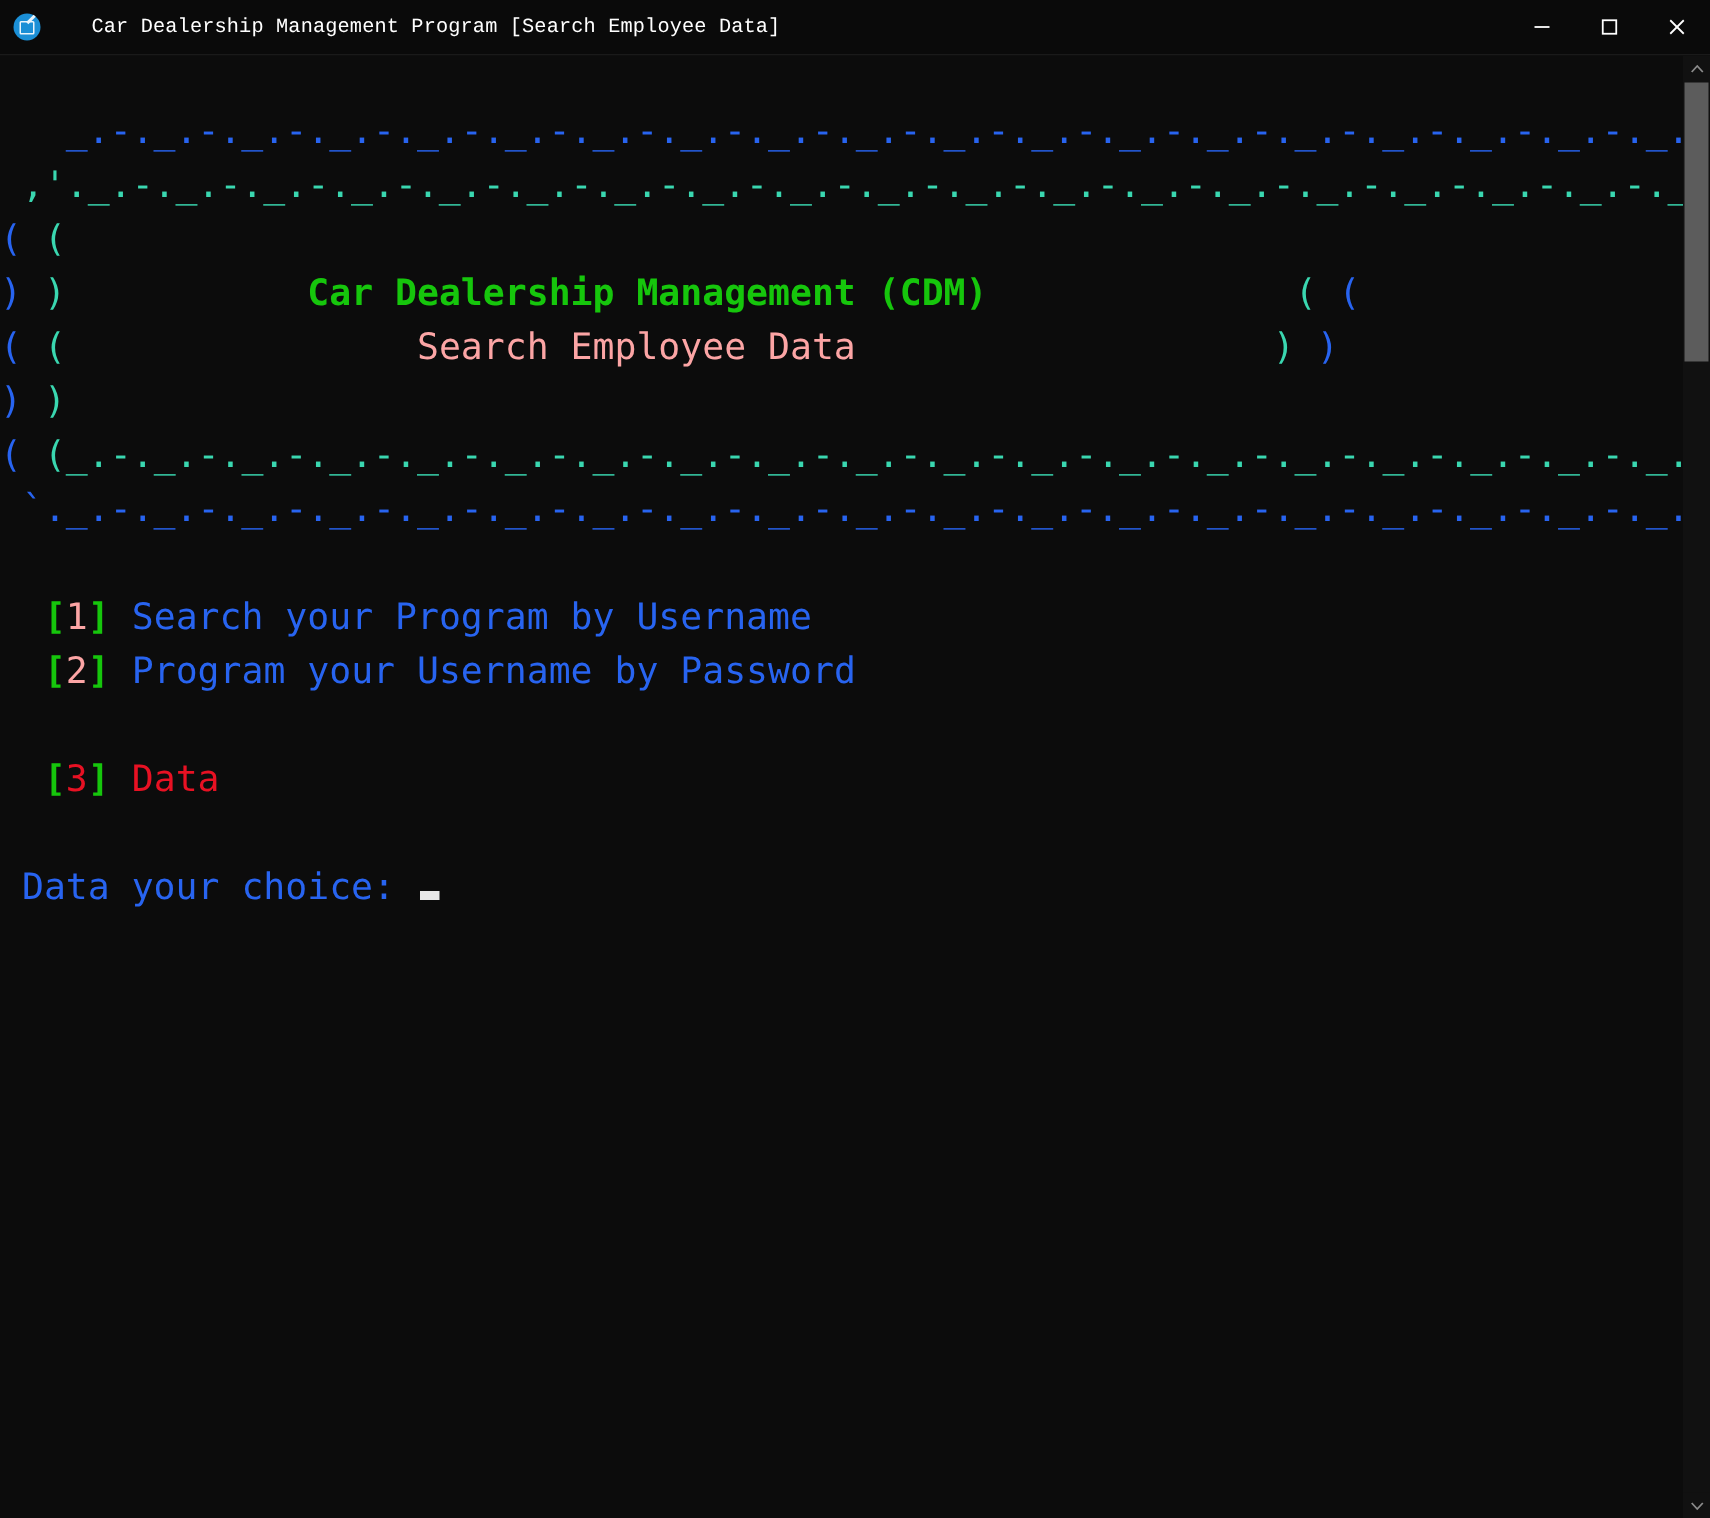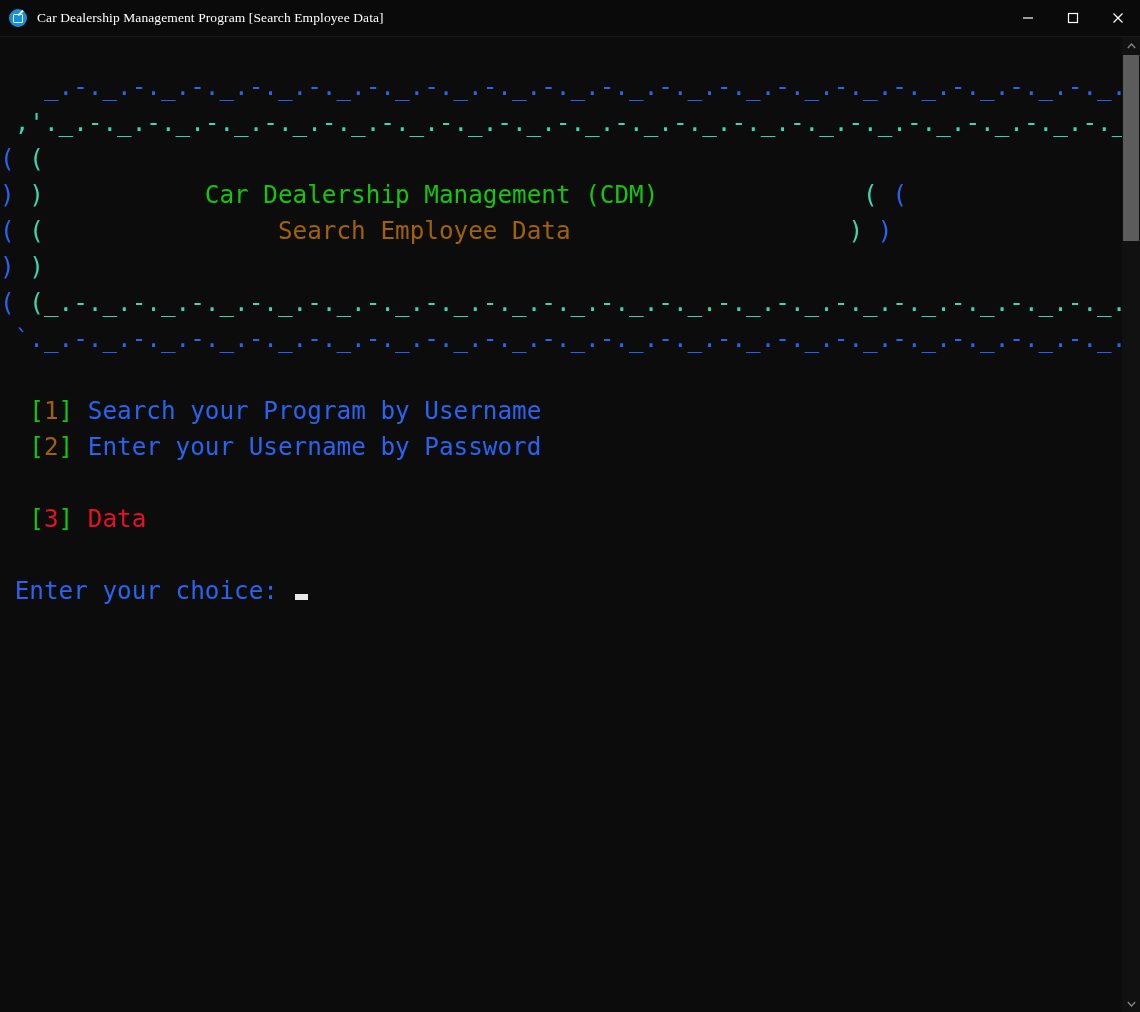--- a/index.html
+++ b/index.html
@@ -44,24 +44,25 @@
   .tb-icon::after {
     content: "";
     position: absolute;
     left: 8px; top: 3px;
     width: 7px; height: 1.6px;
     background: #eaf4fb;
     transform: rotate(-45deg);
   }
   .tb-title {
     color: #ffffff;
-    font-family: Liberation Serif, serif;
+    font-family: Liberation Mono, monospace;
     font-size: 13.5px;
     letter-spacing: 0.1px;
     white-space: nowrap;
+    margin-left: 24px;
   }
   .tb-controls {
     position: absolute;
     right: 0; top: 0;
     height: 36px;
     display: flex;
   }
   .tb-btn {
     width: 45px;
     height: 36px;
@@ -95,22 +96,22 @@
     font-family: "DejaVu Sans Mono", monospace;
     font-size: 24.3px;
     line-height: 36px;
     letter-spacing: 0px;
     white-space: pre;
     color: #cccccc;
     -webkit-font-smoothing: none;
   }
   .c-blue   { color: #2864f0; }
   .c-teal   { color: #3ad7b0; }
-  .c-green  { color: #16c60c; }
-  .c-white  { color: #a16207; }
+  .c-green  { color: #16c60c; font-weight: bold; }
+  .c-white  { color: #fca5a5; }
   .c-red    { color: #e81123; }
   .c-menu   { color: #2864f0; }
 
   .cursor {
     display: inline-block;
     width: 13px;
     height: 6px;
     background: #e8e8e8;
     vertical-align: -1px;
     margin-left: 2px;
@@ -183,25 +184,25 @@
 <pre class="screen"><span class="c-blue">   _.-._.-._.-._.-._.-._.-._.-._.-._.-._.-._.-._.-._.-._.-._.-._.-._.-._.-._.-._</span>
 <span class="c-teal"> ,'._.-._.-._.-._.-._.-._.-._.-._.-._.-._.-._.-._.-._.-._.-._.-._.-._.-._.-._.-.`.</span>
 <span class="c-blue">(</span> <span class="c-teal">(</span>                                                                               
 <span class="c-blue">)</span> <span class="c-teal">)</span>           <span class="c-green">Car Dealership Management (CDM)</span>              <span class="c-teal">(</span> <span class="c-blue">(</span>
 <span class="c-blue">(</span> <span class="c-teal">(</span>                <span class="c-white">Search Employee Data</span>                   <span class="c-teal">)</span> <span class="c-blue">)</span>
 <span class="c-blue">)</span> <span class="c-teal">)</span>                                                                               
 <span class="c-blue">(</span> <span class="c-teal">(_.-._.-._.-._.-._.-._.-._.-._.-._.-._.-._.-._.-._.-._.-._.-._.-._.-._.-._.-._.-._)</span> 
 <span class="c-blue"> `._.-._.-._.-._.-._.-._.-._.-._.-._.-._.-._.-._.-._.-._.-._.-._.-._.-._.-._.-._.-.'</span>
 
 <span>  <span class="c-green">[</span><span class="c-white">1</span><span class="c-green">]</span> <span class="c-menu">Search your Program by Username</span></span>
-<span>  <span class="c-green">[</span><span class="c-white">2</span><span class="c-green">]</span> <span class="c-menu">Enter your Username by Password</span></span>
+<span>  <span class="c-green">[</span><span class="c-white">2</span><span class="c-green">]</span> <span class="c-menu">Program your Username by Password</span></span>
 
 <span>  <span class="c-green">[</span><span class="c-red">3</span><span class="c-green">]</span> <span class="c-red">Data</span></span>
 
-<span> <span class="c-menu">Enter your choice:</span> <span class="cursor"></span></span></pre>
+<span> <span class="c-menu">Data your choice:</span> <span class="cursor"></span></span></pre>
   </div>
 
   <div class="scrollbar">
     <div class="sb-arrow">
       <svg width="9" height="6" viewBox="0 0 9 6">
         <path d="M0.8 5 L4.5 1 L8.2 5" fill="none" stroke="#8a8a8a" stroke-width="1.2"></path>
       </svg>
     </div>
     <div class="sb-track">
       <div class="sb-thumb"></div>

